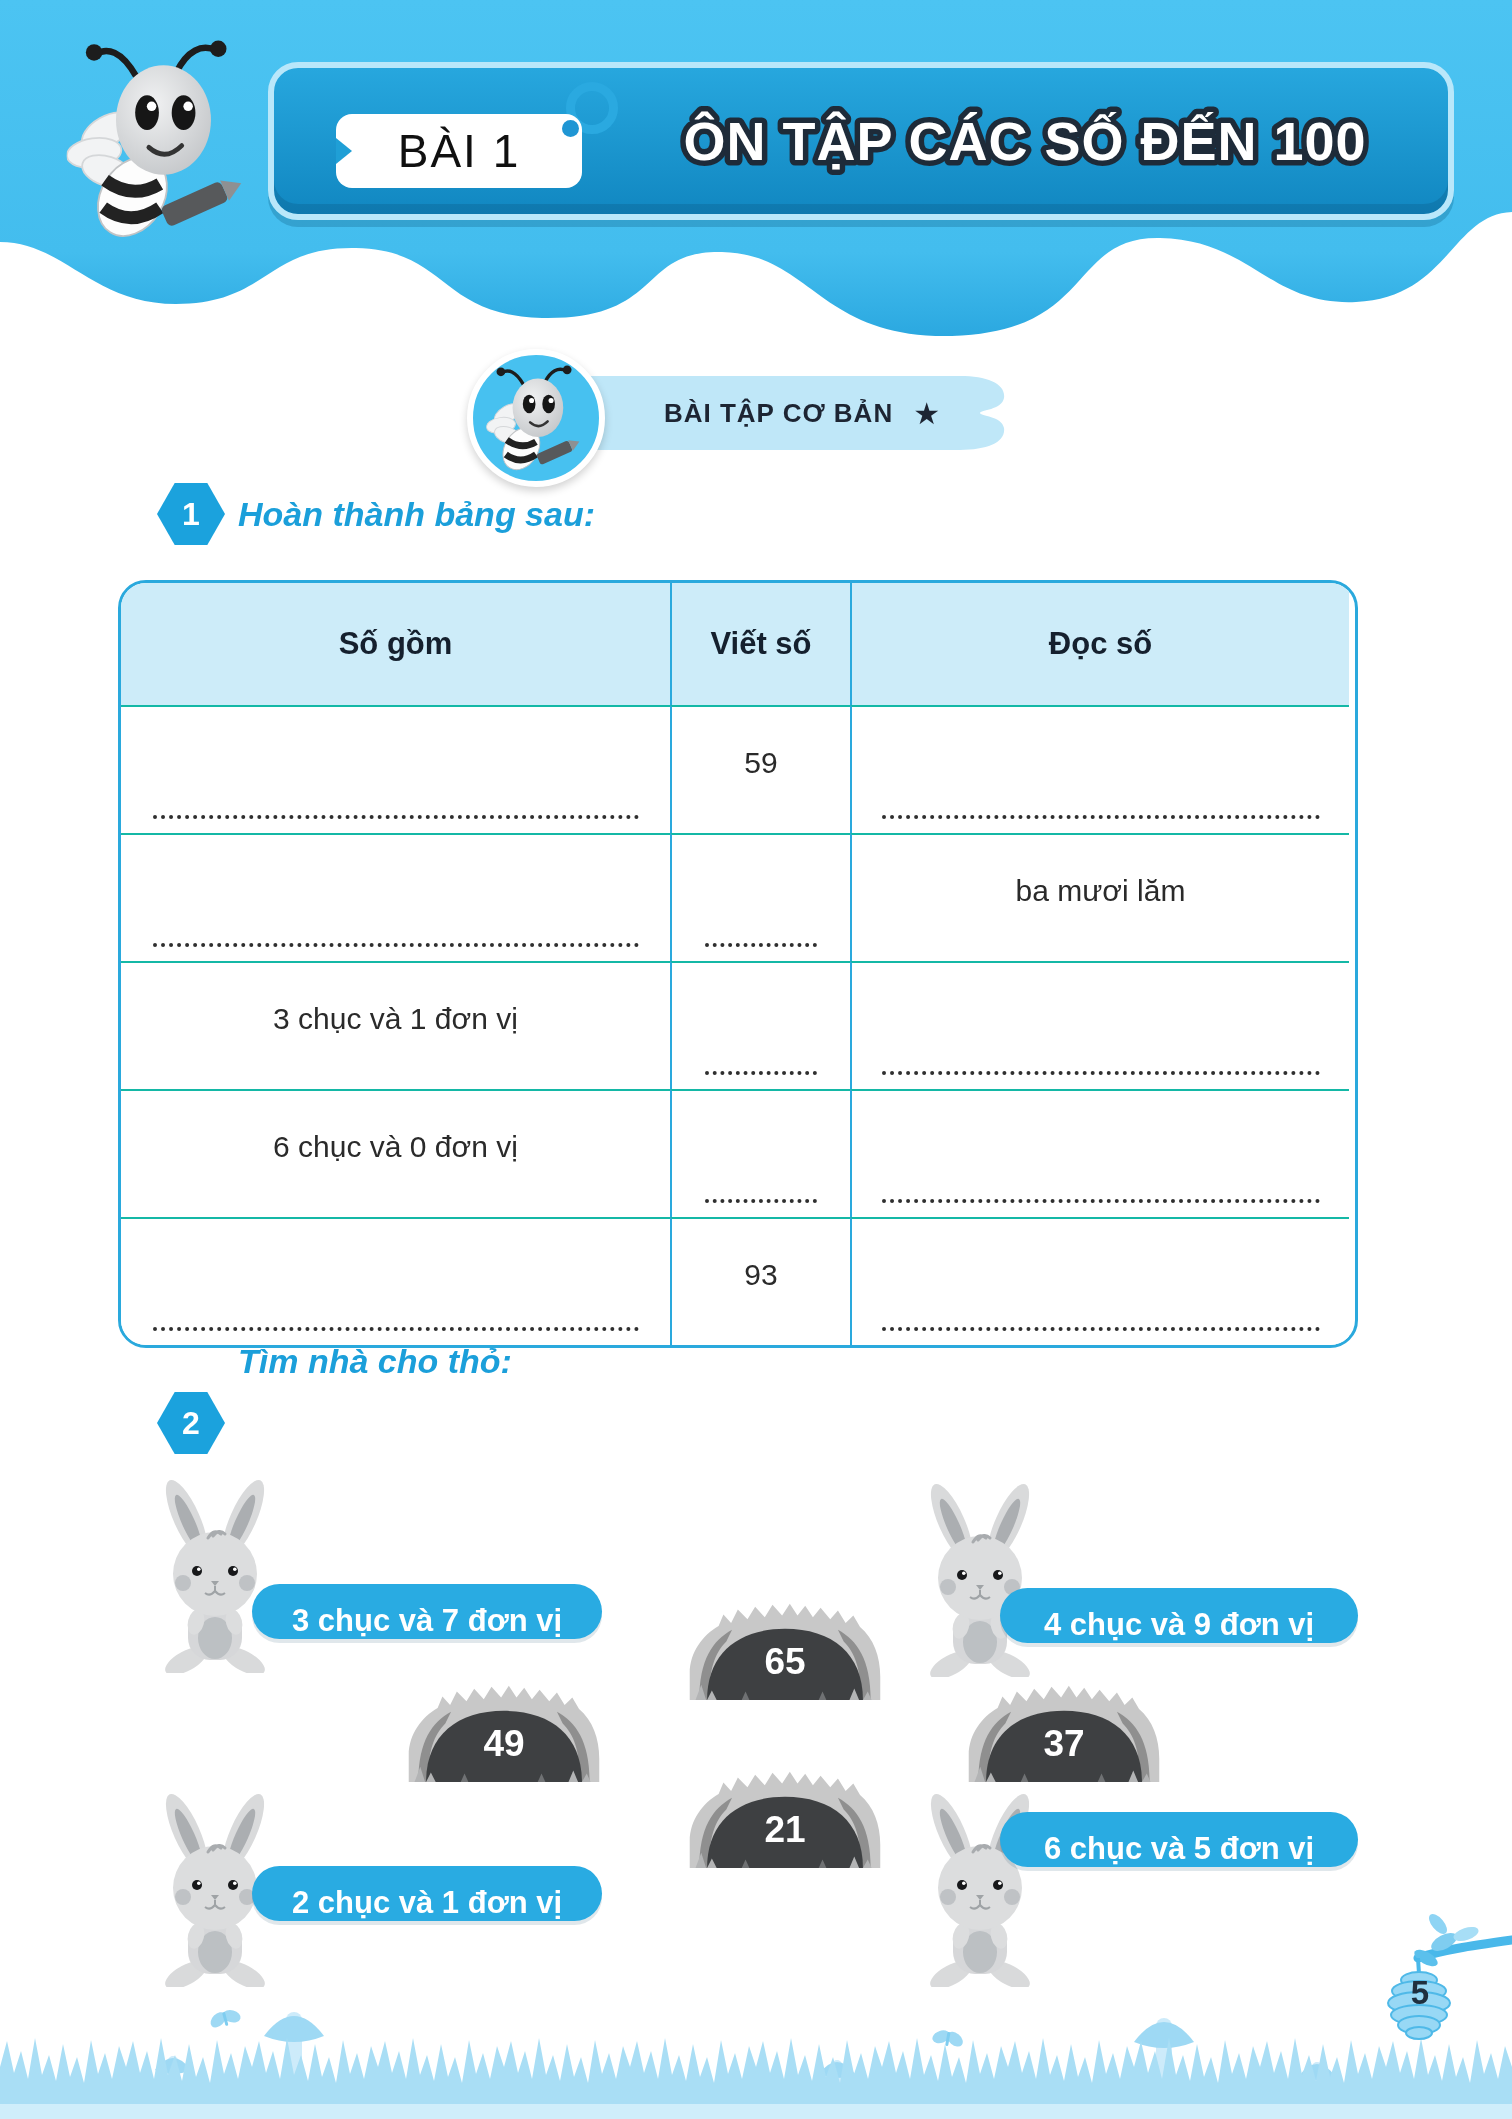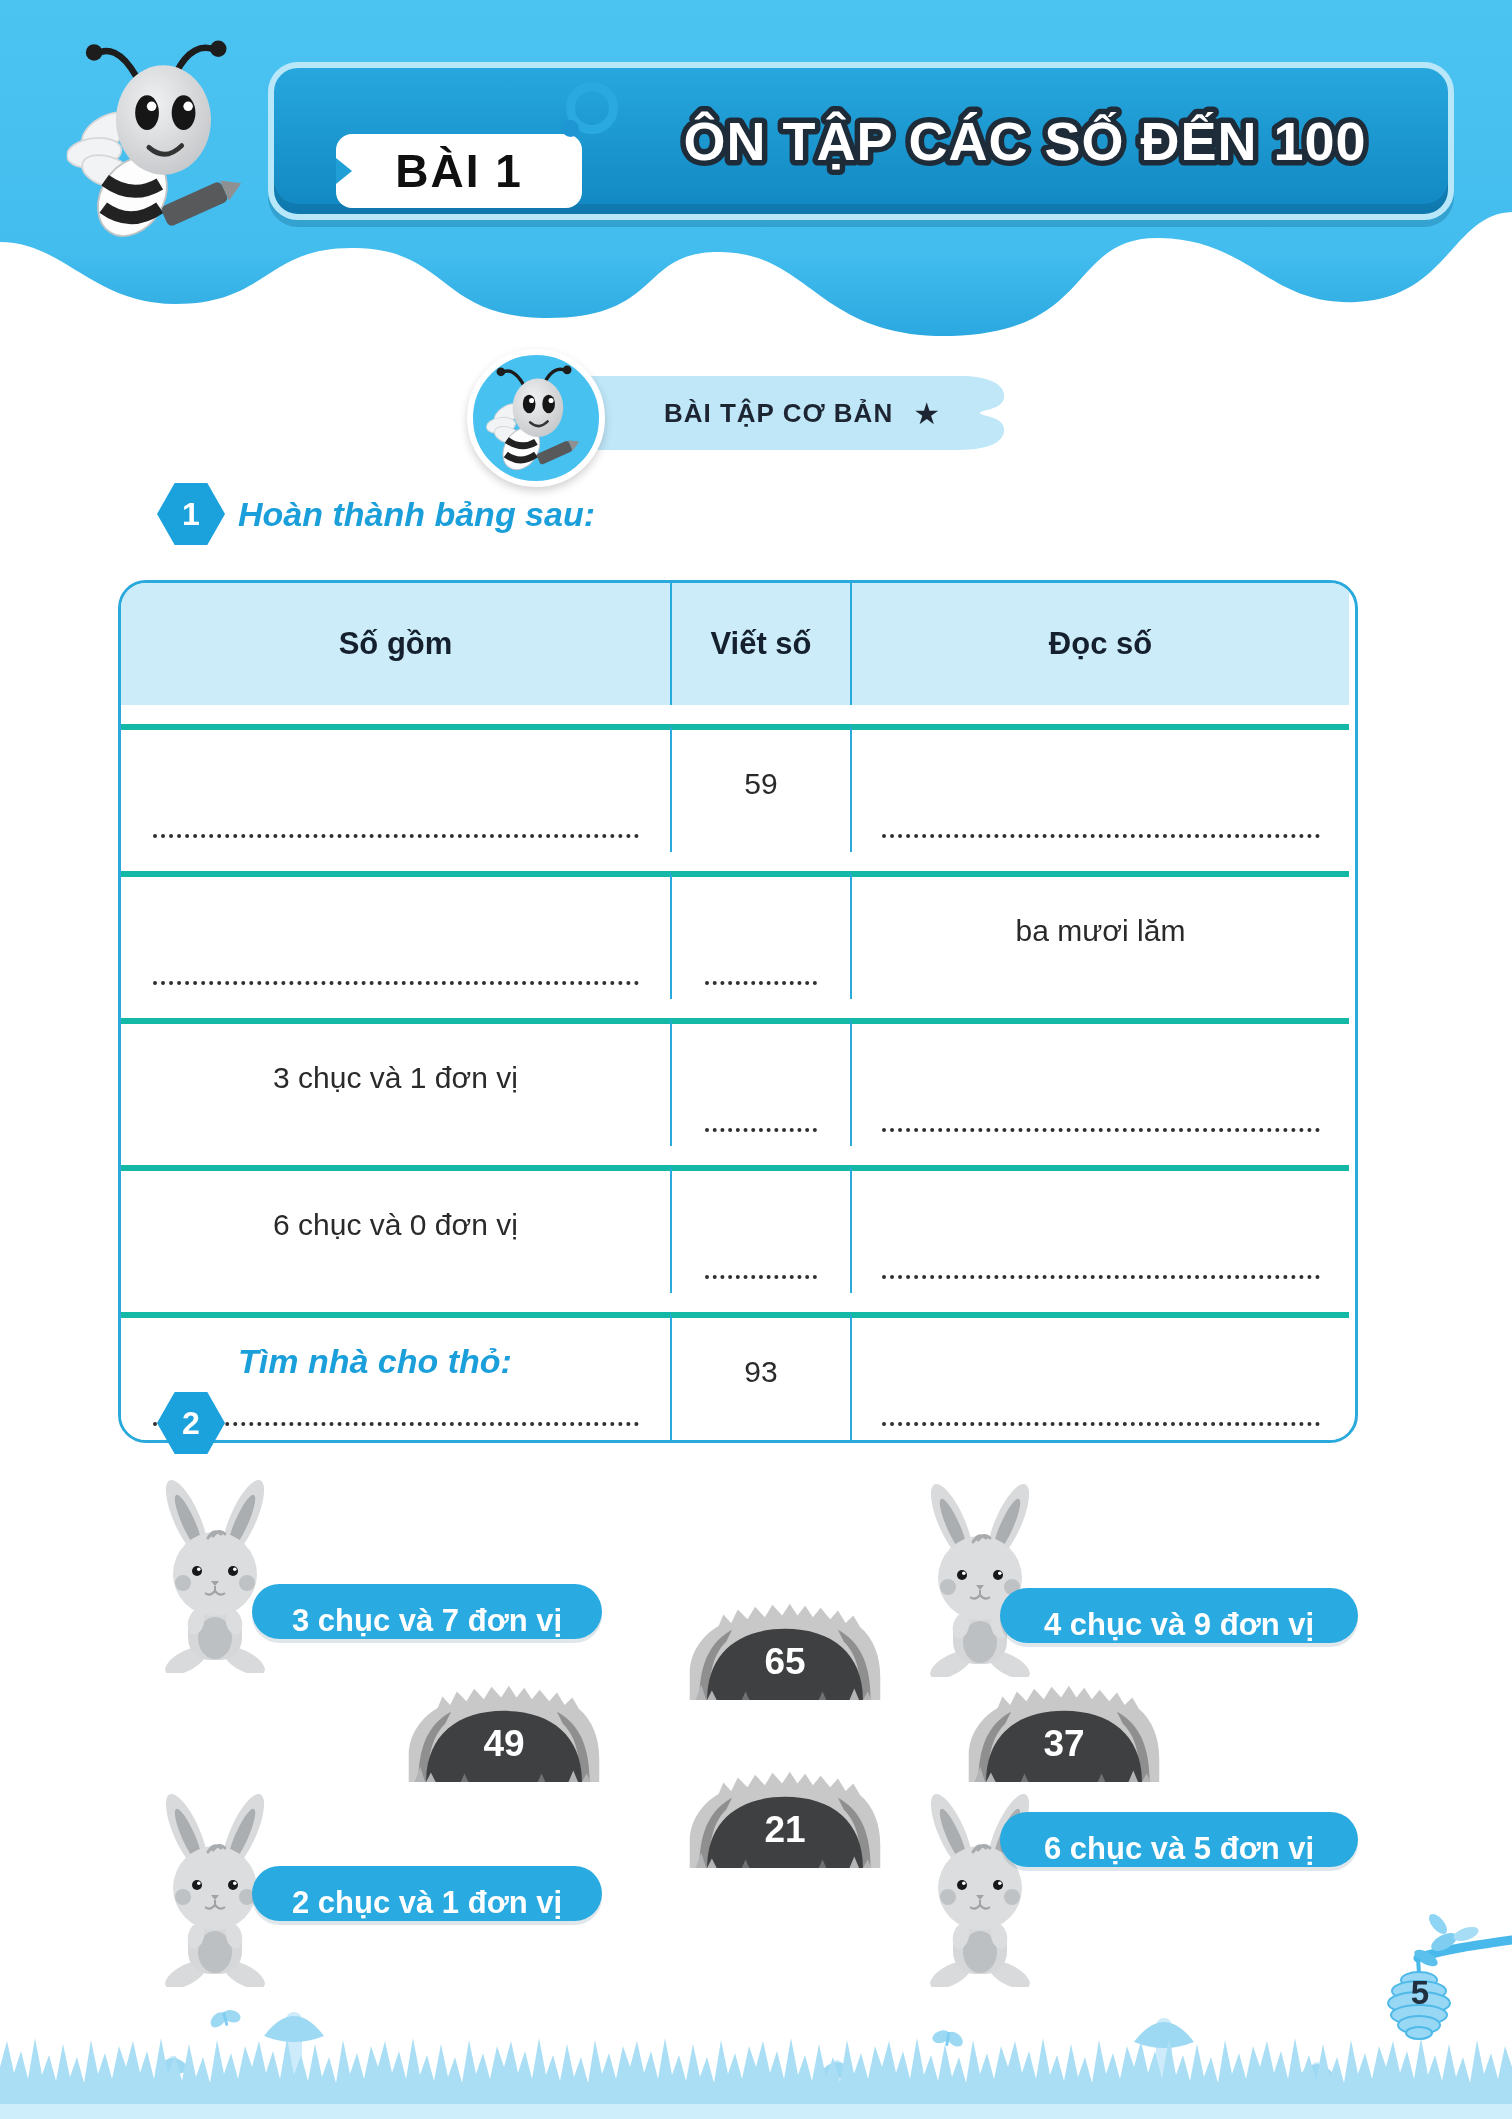--- a/index.html
+++ b/index.html
@@ -7,21 +7,21 @@
         font-family:"Liberation Sans",sans-serif;color:#1d2533;}
   .abs{position:absolute;}
 
   
   #cloud-svg{position:absolute;left:0;top:0;width:1512px;height:345px;}
   #lesson-banner{position:absolute;left:268px;top:62px;width:1174px;height:146px;
       background:linear-gradient(#27a7de,#1187c1);border:6px solid #b9e7fa;border-radius:30px;
       box-shadow:0 7px 0 rgba(10,90,130,.28), inset 0 -10px 0 rgba(0,40,70,.15);}
   #lesson-tag{position:absolute;left:62px;top:46px;width:246px;height:74px;background:#fff;
       border-radius:16px;display:flex;align-items:center;justify-content:center;
-      font-size:46px;font-weight:700;color:#101010;letter-spacing:2px;z-index:2;margin-top:20px;}
+      font-size:46px;font-weight:400;color:#101010;letter-spacing:2px;z-index:2;}
   #lesson-tag::before{content:'';position:absolute;left:0;top:50%;transform:translateY(-50%);
       border-left:16px solid #1f9fd6;border-top:13px solid transparent;border-bottom:13px solid transparent;}
   #tag-ring{position:absolute;left:292px;top:14px;width:34px;height:34px;border:9px solid #2aa9e0;
       border-radius:50%;z-index:1;}
   #tag-ring-dot{position:absolute;left:288px;top:52px;width:17px;height:17px;background:#1f96d4;
       border-radius:50%;z-index:3;}
   #title-svg{position:absolute;left:356px;top:26px;width:790px;height:96px;}
   #title-svg text{font-family:"Liberation Sans",sans-serif;}
 
   
@@ -36,21 +36,21 @@
   .ex-title{font-size:34px;font-weight:800;color:#1b9fda;display:flex;align-items:center;height:62px;font-style:italic;}
 
   
   #ex1-table{position:absolute;left:118px;top:580px;width:1234px;border:3px solid #2aa9dd;
       border-radius:28px;overflow:hidden;display:grid;grid-template-columns:549px 180px 499px;}
   .th{height:122px;background:#cdecf9;display:flex;align-items:center;justify-content:center;
       font-size:31px;font-weight:800;color:#15202e;}
   .td{height:128px;position:relative;display:flex;align-items:center;justify-content:center;
       font-size:30px;color:#2a2a2a;background:#fff;padding-bottom:14px;box-sizing:border-box;}
   .bl{border-left:2px solid #2aa9dd;}
-  .bt{border-top:6px solid #14b8a6;margin-top:19px;}
+  .bt{border-top:2px solid #14b8a6;}
   .dots{position:absolute;bottom:14px;left:50%;transform:translateX(-50%);height:0;
       border-bottom:4px dotted #2f2f2f;}
   .dots.long1{width:486px;} .dots.long3{width:438px;} .dots.short{width:112px;}
 
   
   .pill{position:absolute;height:55px;background:#29abe2;border-radius:33px;display:flex;
       align-items:flex-end;justify-content:center;color:#fff;font-size:31px;font-weight:600;
       box-shadow:0 4px 0 rgba(0,60,90,.12);z-index:3;}
   .rabbit{position:absolute;width:130px;height:205px;z-index:2;}
   .cave{position:absolute;width:204px;height:102px;z-index:1;}

